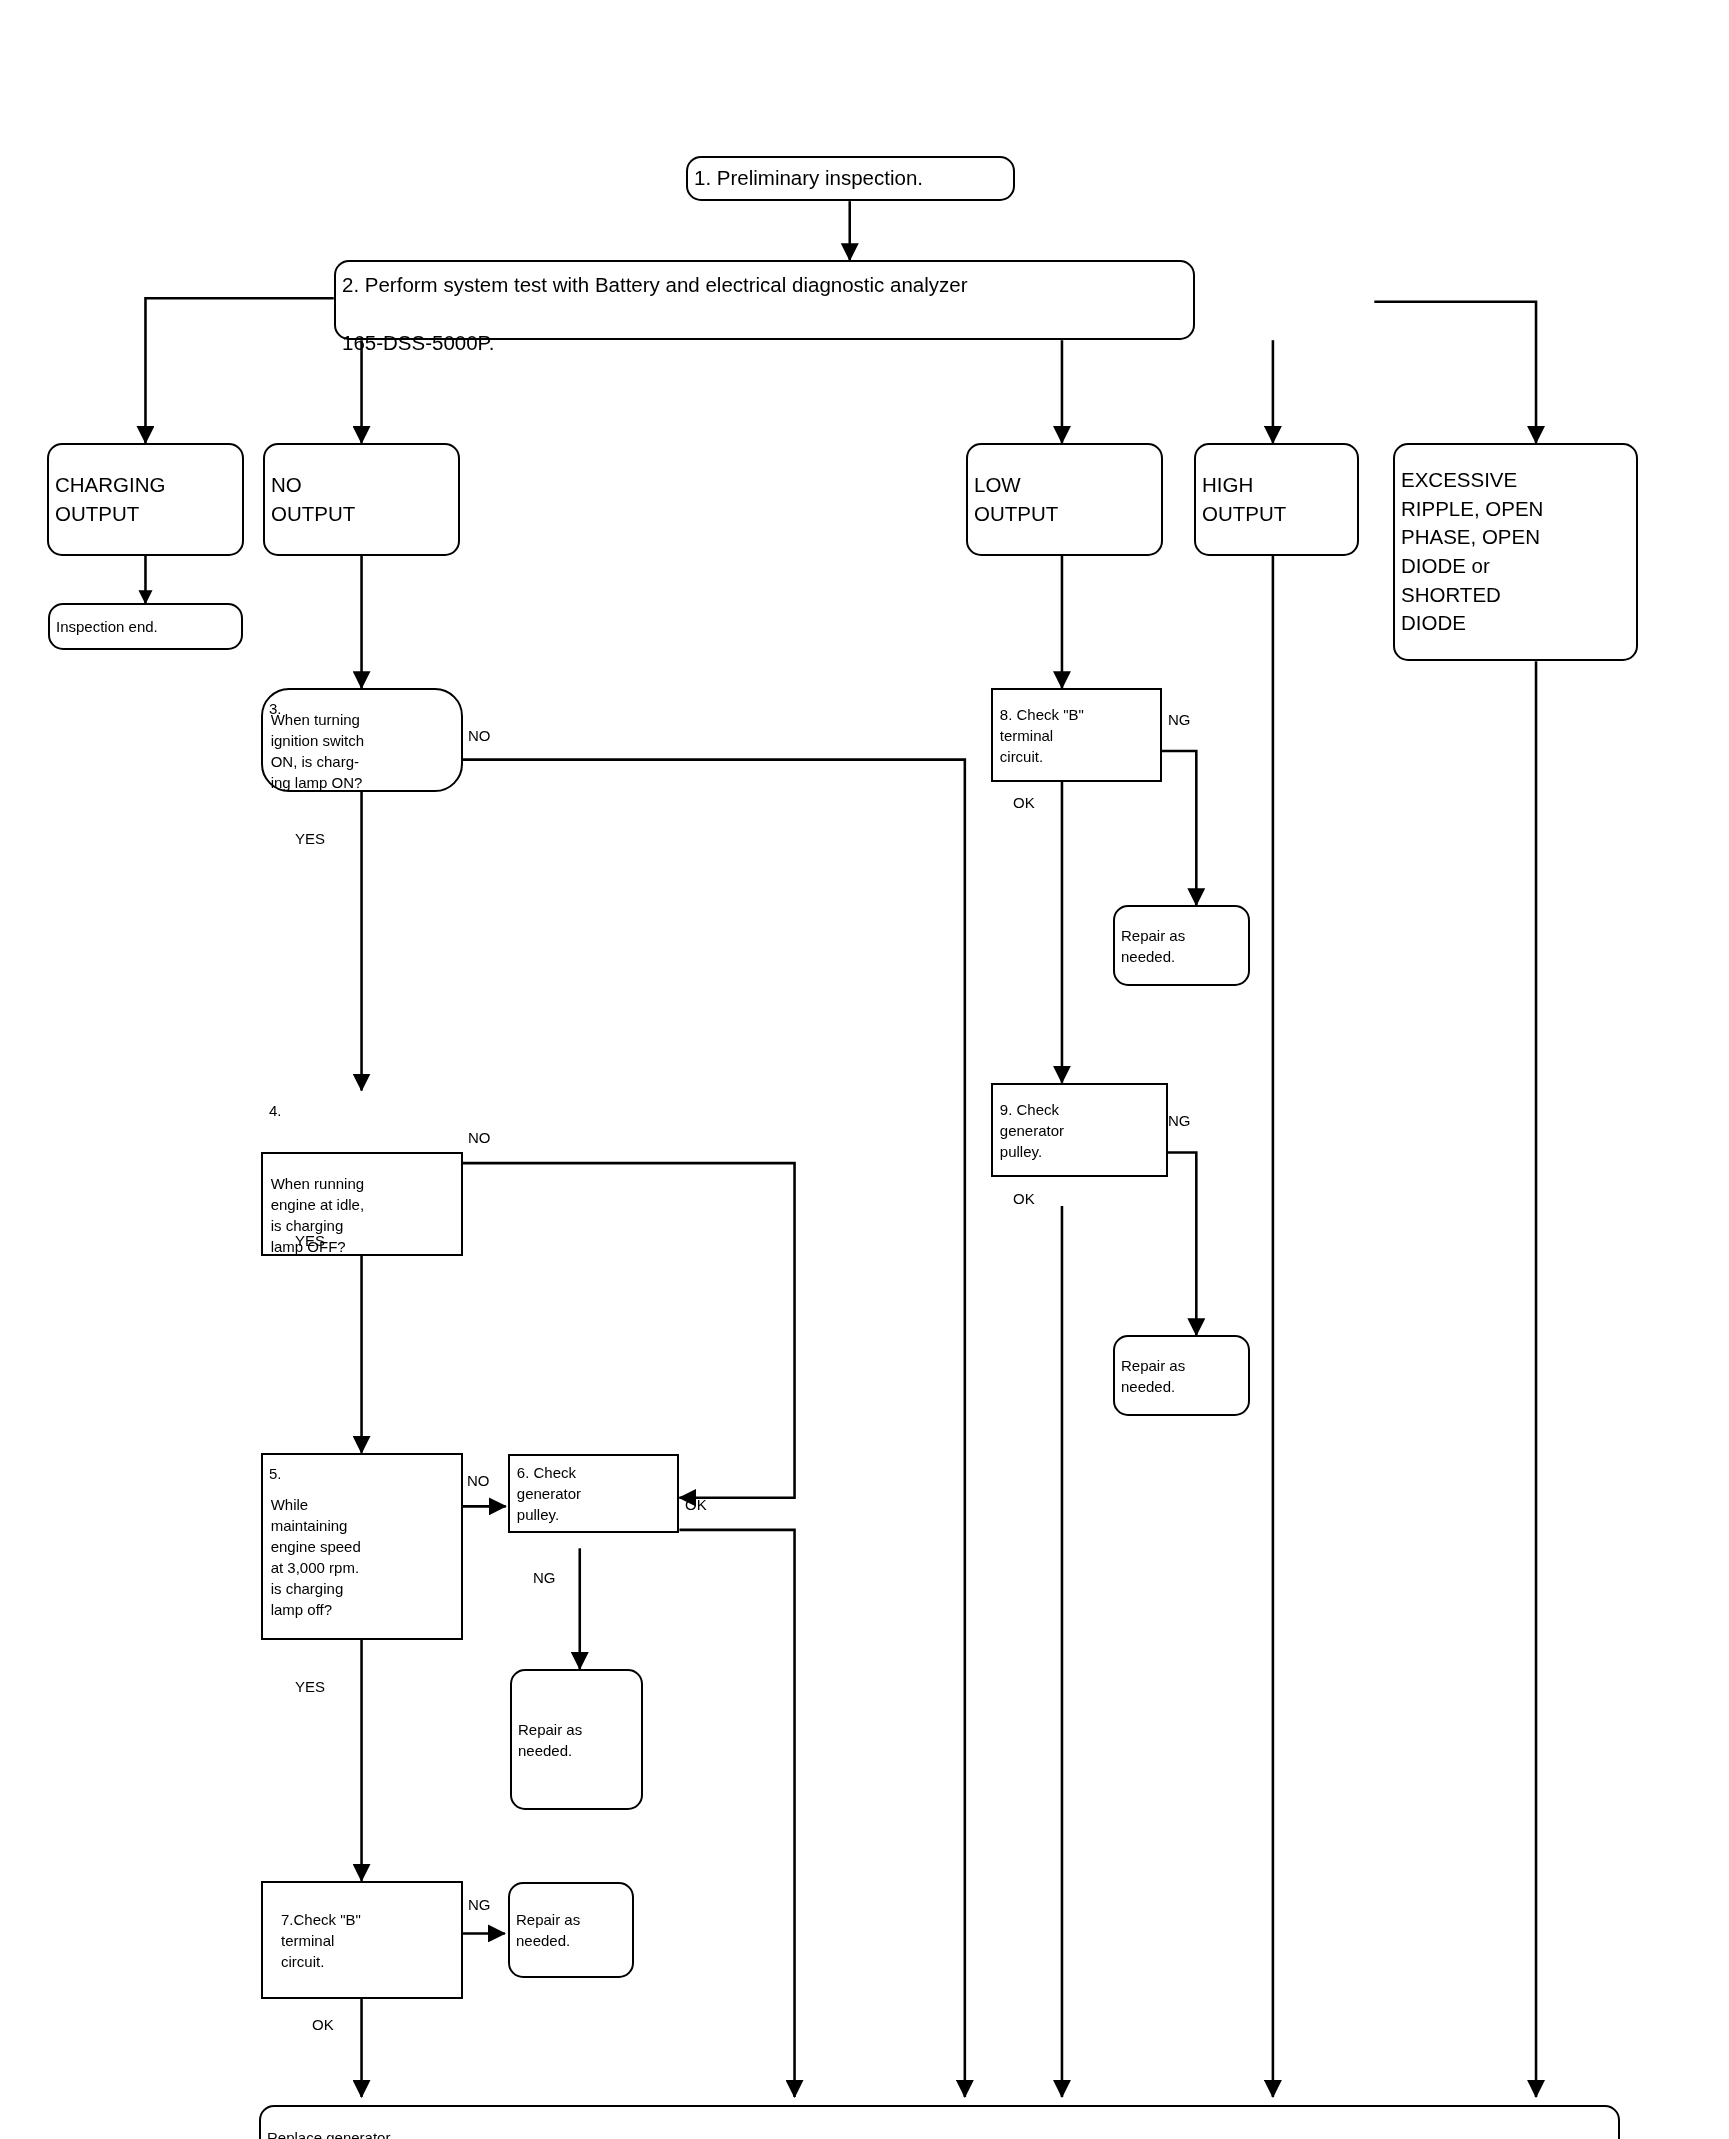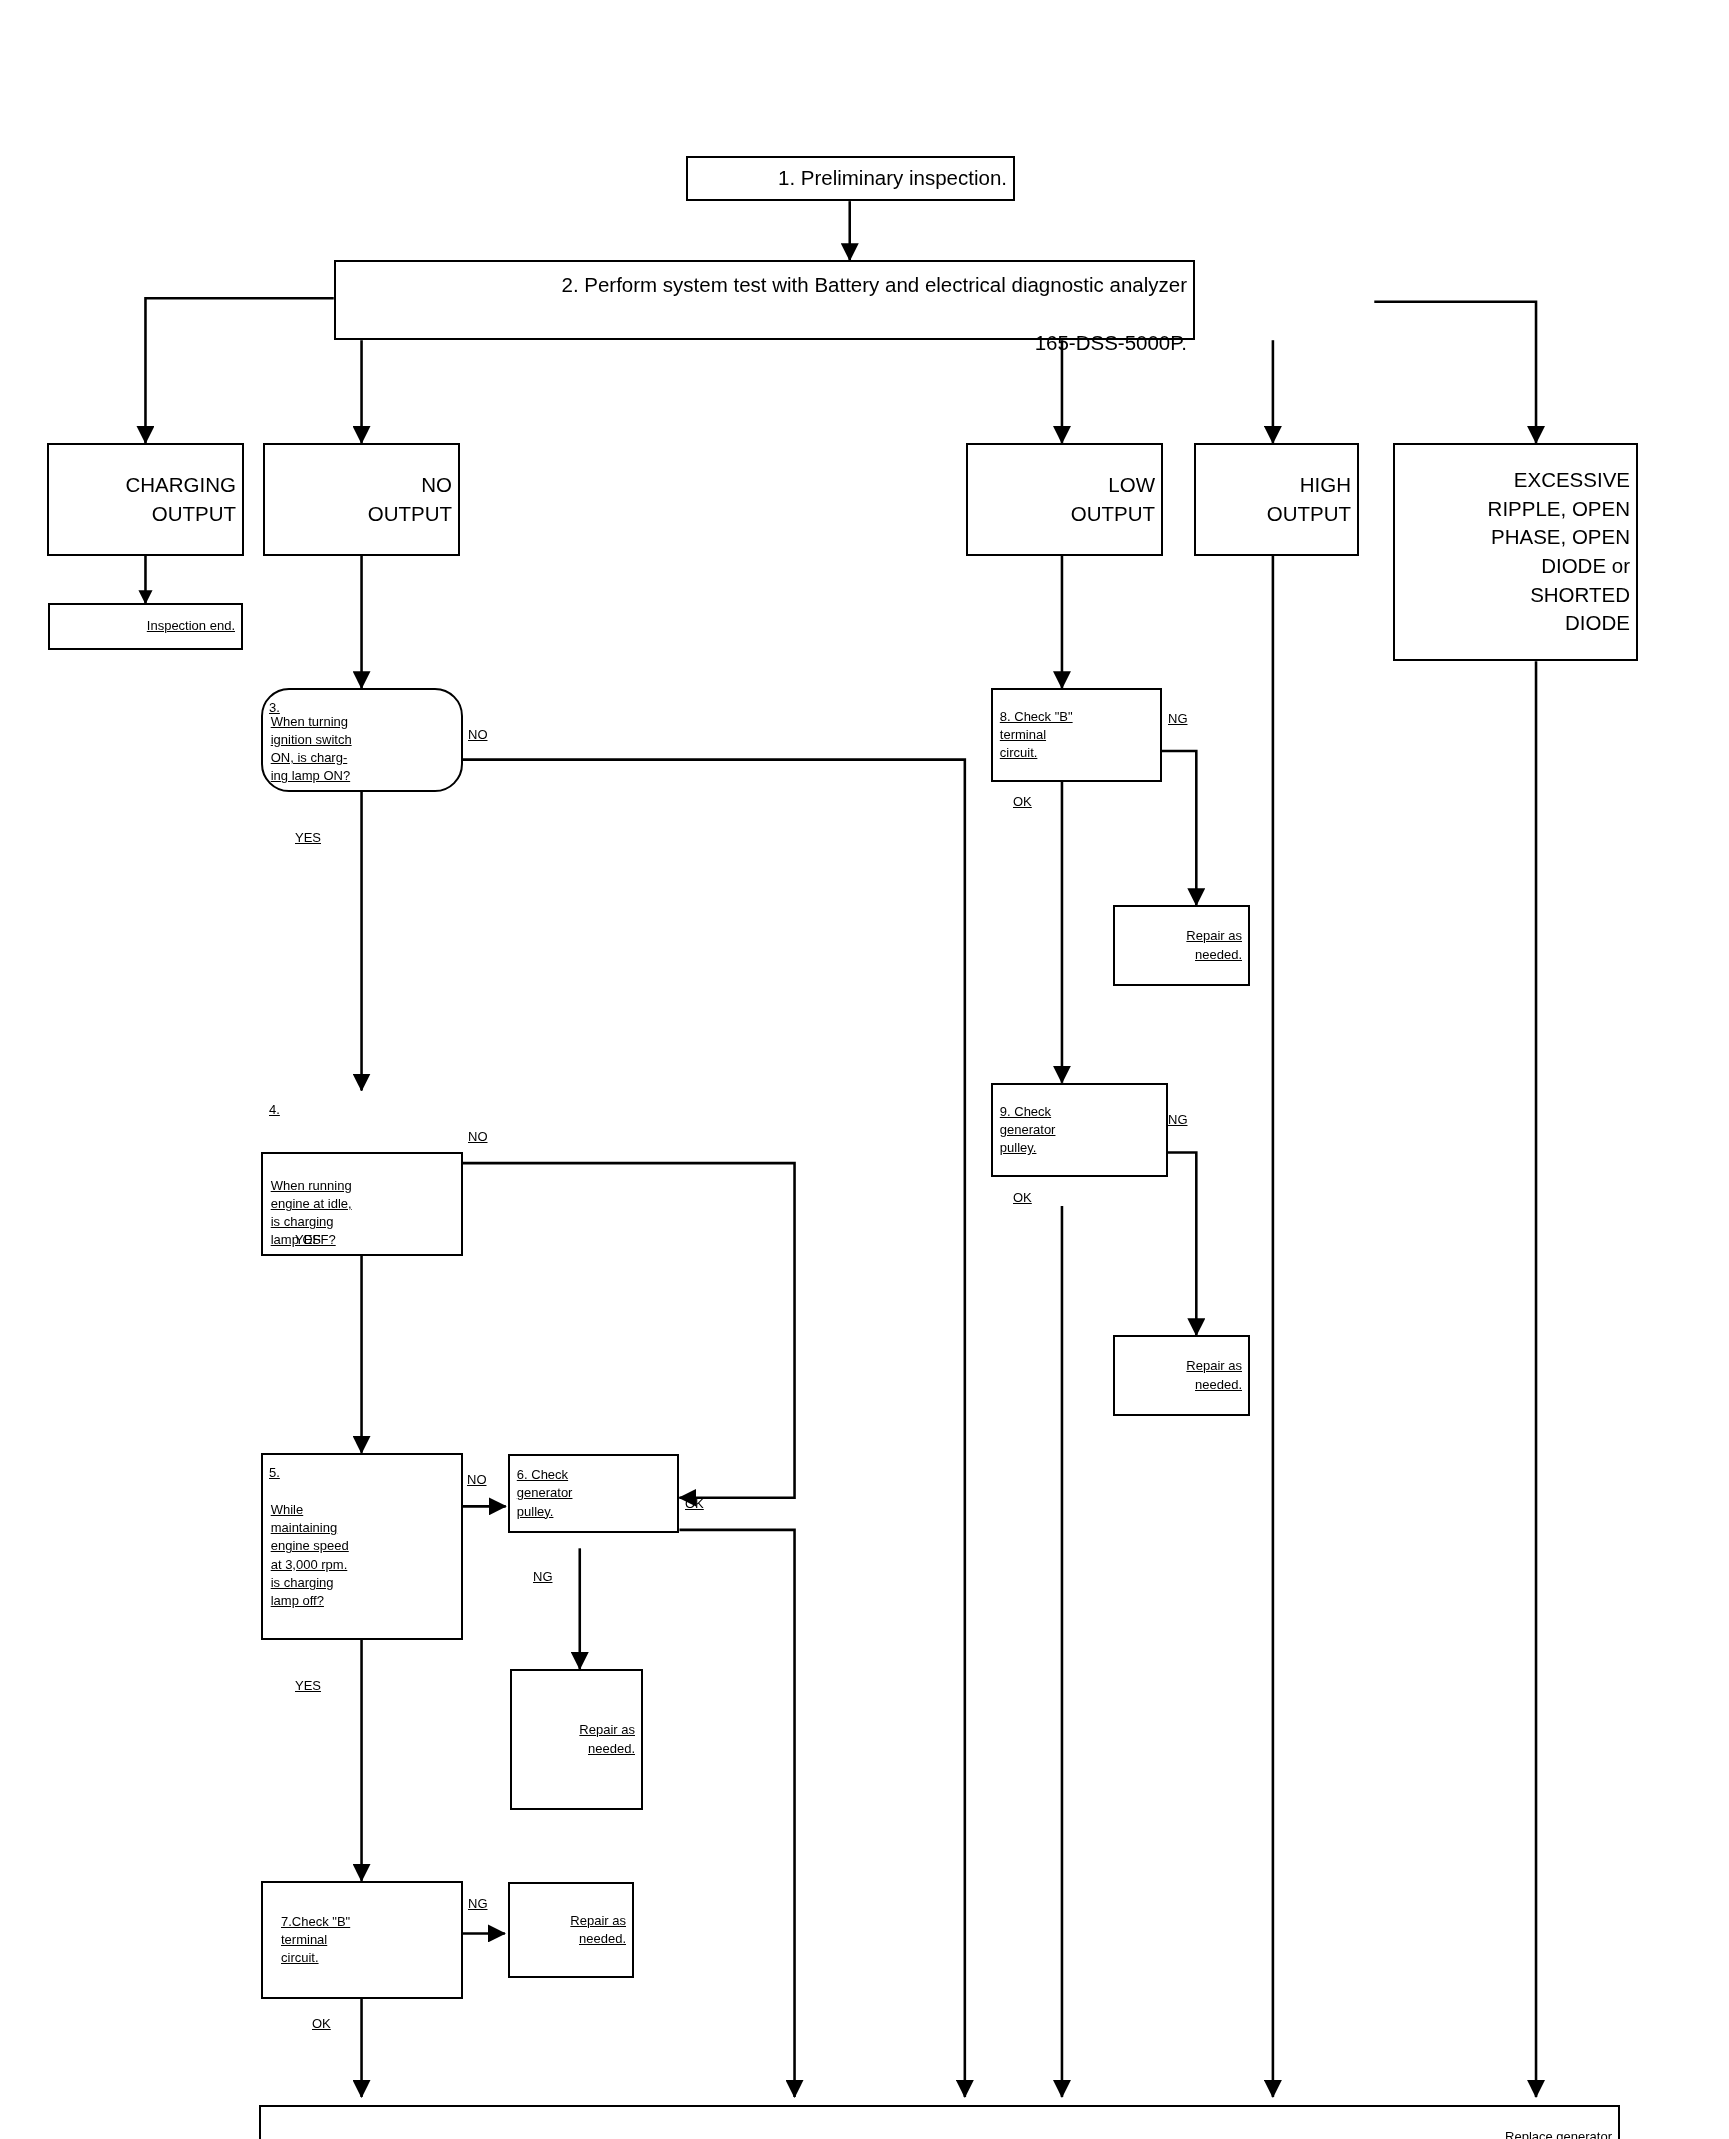--- a/index.html
+++ b/index.html
@@ -33,30 +33,30 @@
     color: #000000;
     line-height: 1.40;
     z-index: 5;
   }
   .node.thin { border-width: 2.1px; }
   .node .txt {
     width: 100%;
     padding: 0 6px;
     white-space: pre-line;
   }
-  .ctr  { text-align: right; }
+  .ctr  { text-align: left; border-radius: 15px; }
   .lft  { text-align: left; }
   .edgelabel {
     position: absolute;
     color: #000000;
     white-space: nowrap;
     z-index: 6;
     line-height: 1;
   }
-  .f46 { font-size: 13px; text-decoration: underline; }
+  .f46 { font-size: 15px; }
   .f48 { font-size: 20.5px; }
 </style>
 </head>
 <body>
 
 <div id="page">
 
   <svg class="layer" viewBox="0 0 4041 5468" preserveAspectRatio="none">
     <defs>
       <marker id="ah" viewBox="0 0 10 10" refX="9.4" refY="5" markerWidth="7" markerHeight="7" orient="auto-start-reverse">

